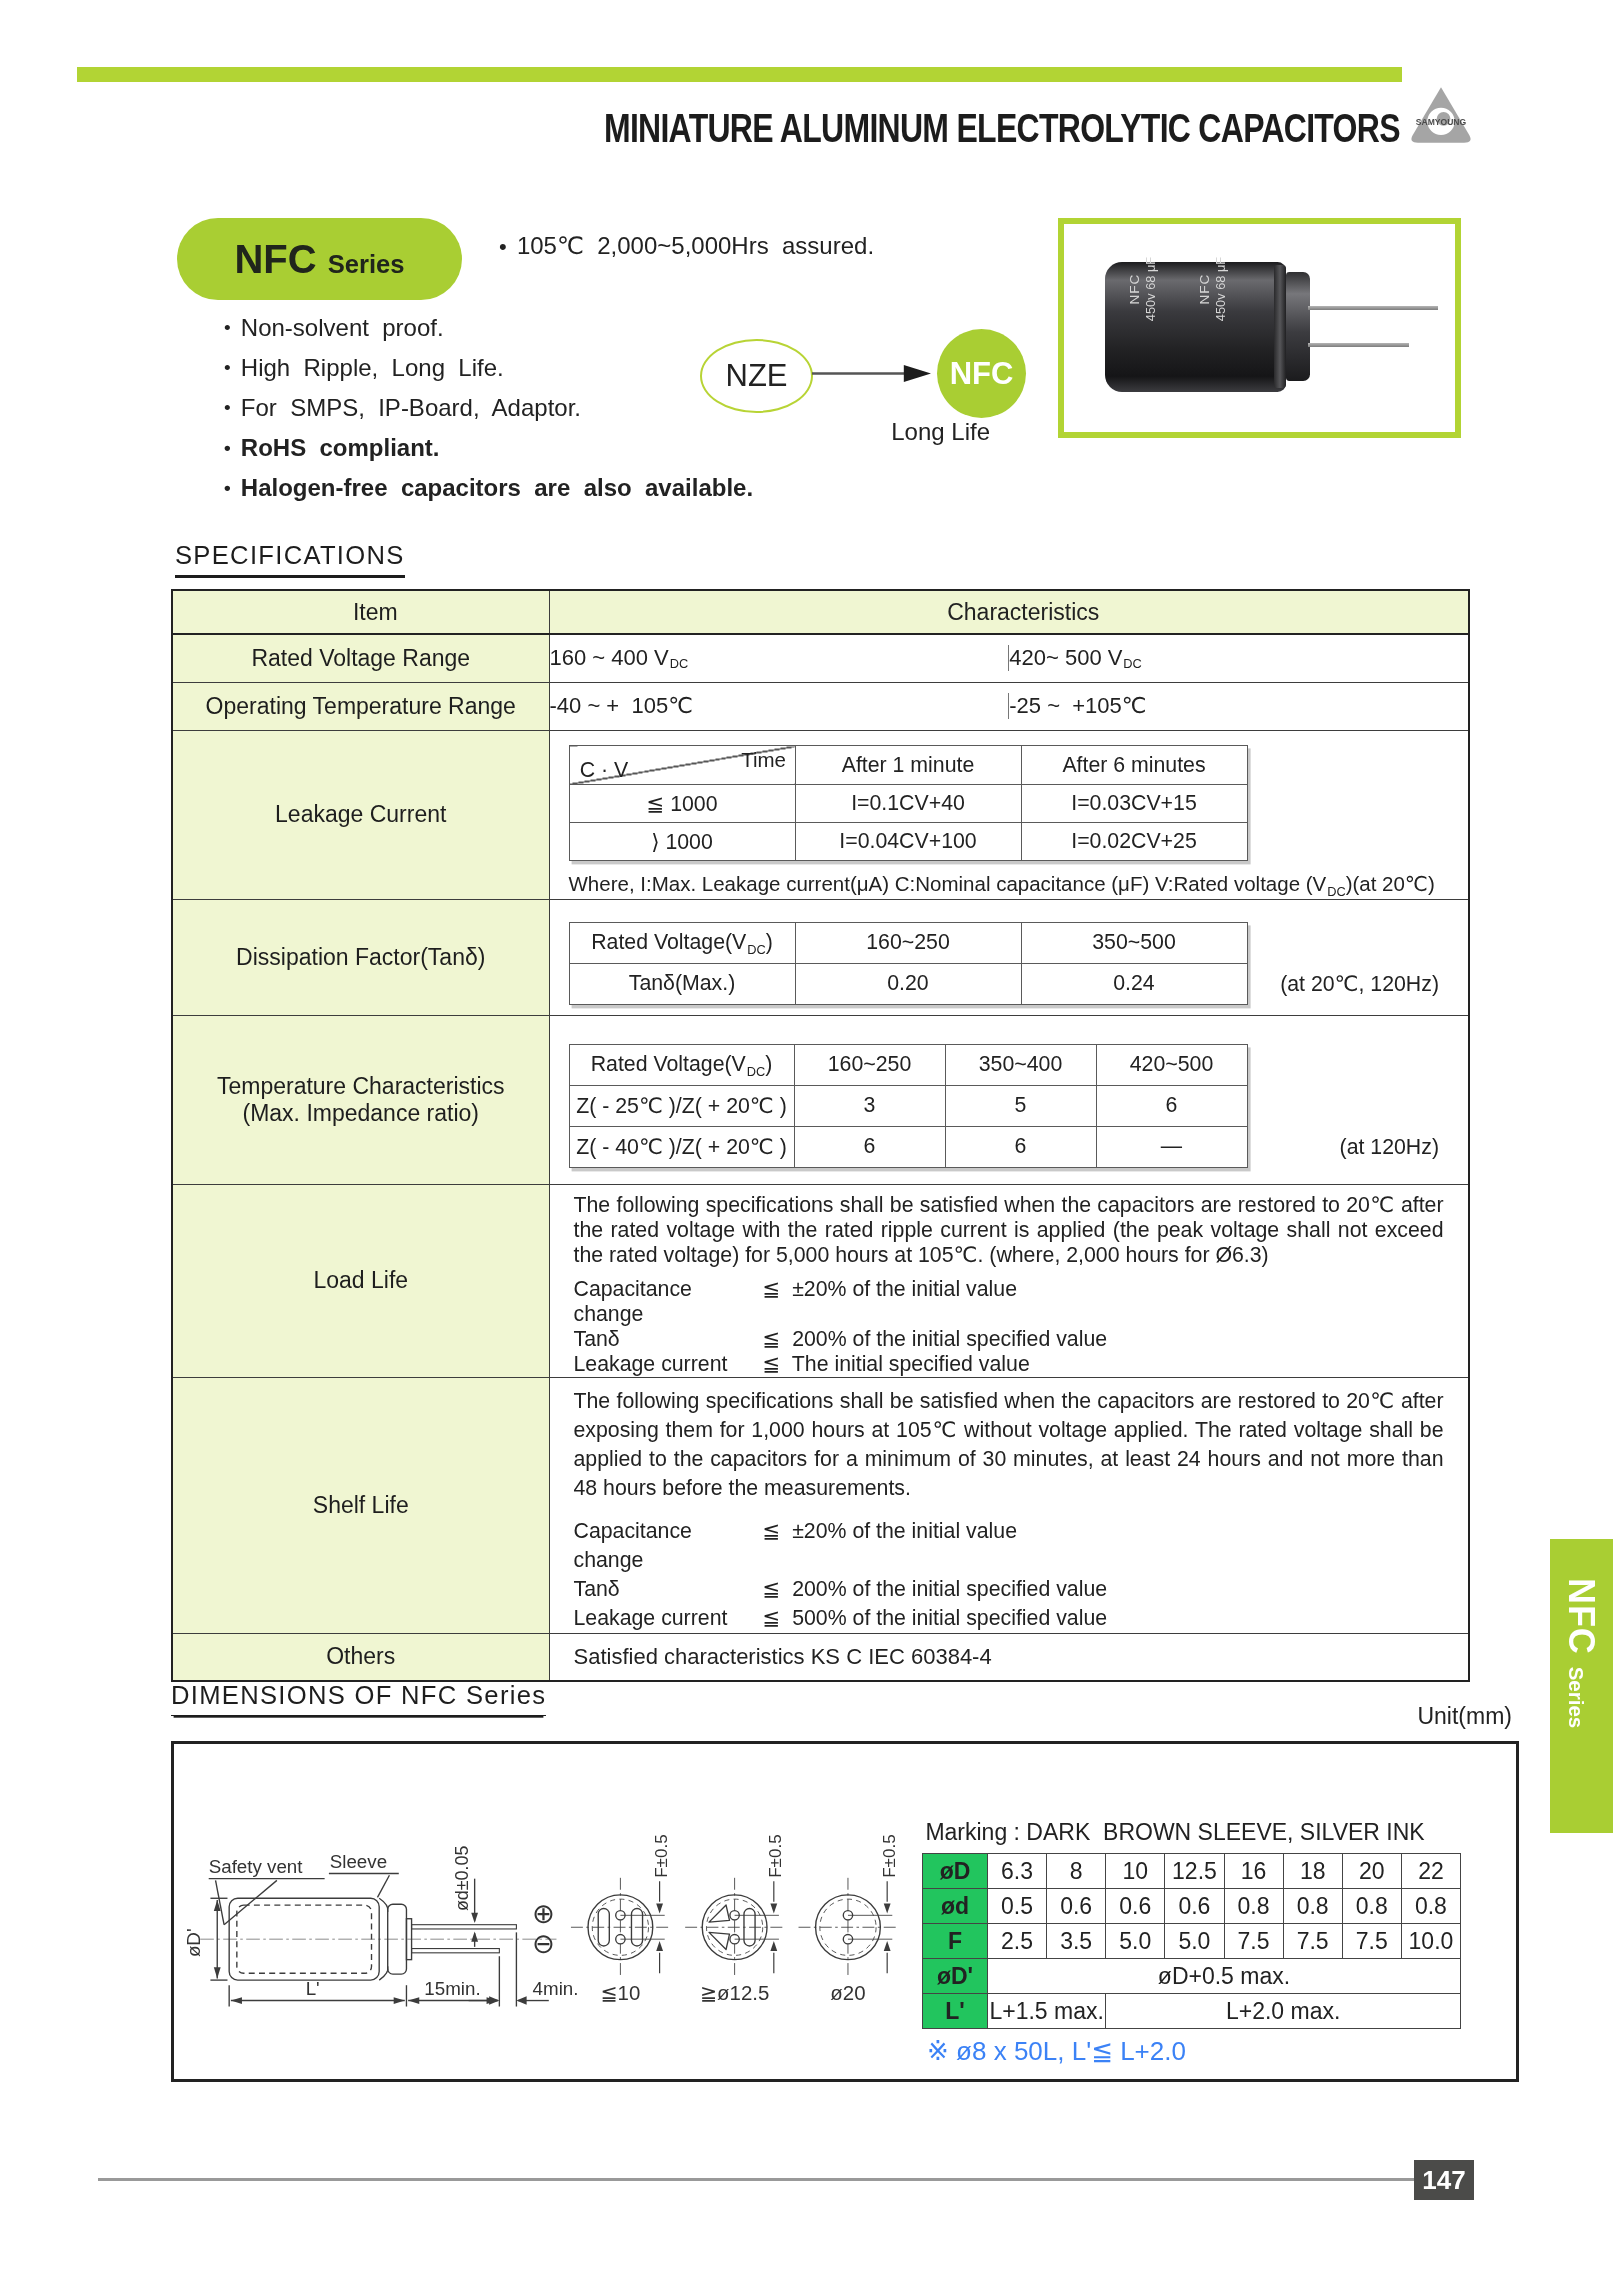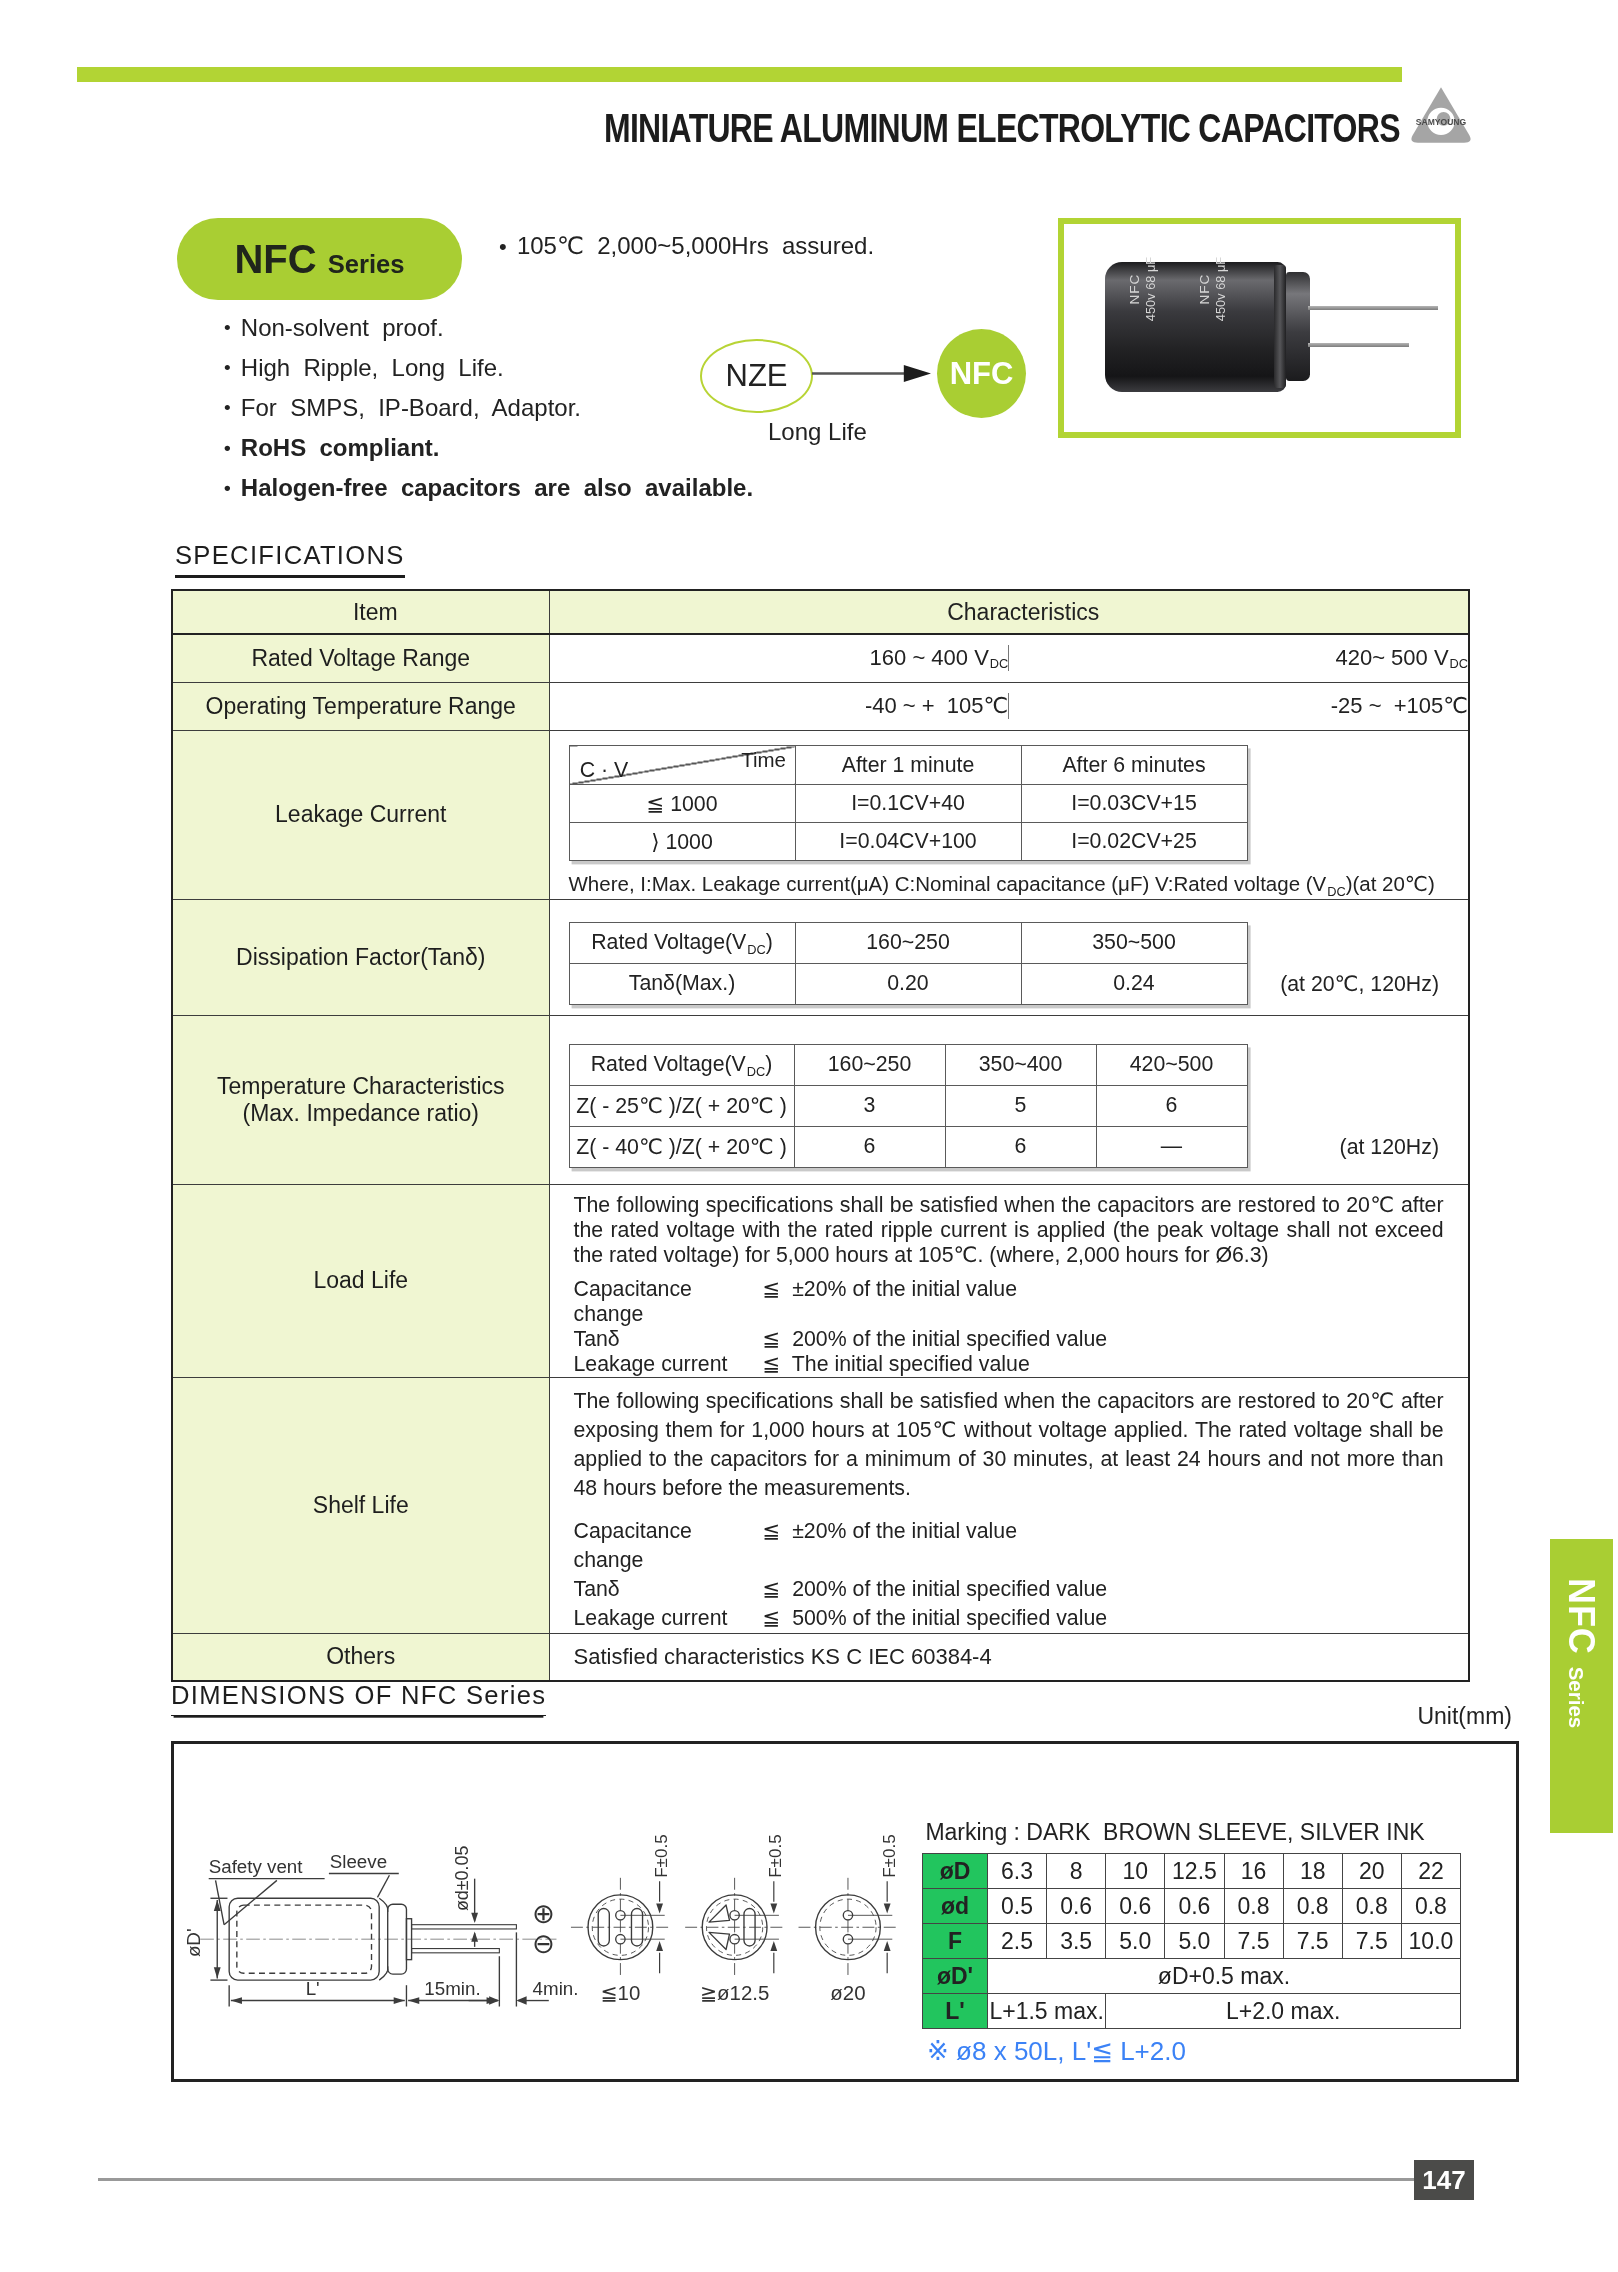--- a/index.html
+++ b/index.html
@@ -22,21 +22,21 @@
   .features{position:absolute;left:224px;top:309px;margin:0;padding:0;list-style:none;}
   .features li{font-size:24px;line-height:38px;color:#222;white-space:pre-wrap;}
   .features li::before{content:"\2022";font-size:19px;margin-right:10.2px;position:relative;top:-1.7px;}
   .features li:nth-child(n+4){font-weight:700;}
 
   .evo-from{position:absolute;left:700px;top:339px;width:109px;height:70px;border:2.6px solid #b8d435;
             border-radius:50%;display:flex;align-items:center;justify-content:center;font-size:31px;color:#222;background:#fff;}
   .evo-arrow{position:absolute;left:812px;top:358px;}
   .evo-to{position:absolute;left:937px;top:329px;width:89px;height:89px;background:#a9ce33;border-radius:50%;
           display:flex;align-items:center;justify-content:center;font-size:31px;font-weight:600;color:#fff;}
-  .evo-caption{position:absolute;left:768px;top:418px;width:222px;text-align:left;font-size:24px;color:#222;}
+  .evo-caption{position:absolute;left:768px;top:418px;width:222px;text-align:right;font-size:24px;color:#222;}
 
   .photo{position:absolute;left:1058px;top:218px;width:391px;height:208px;border:6px solid #b2d434;background:#fff;}
   .cap-body{position:absolute;left:41px;top:38px;width:181px;height:130px;border-radius:17px 8.5px 8.5px 17px;
             background:linear-gradient(180deg,#1c1c1e 0%,#6a6a6e 14%,#3a3a3e 38%,#232325 66%,#151517 88%,#3c3c40 100%);}
   .cap-crimp{position:absolute;left:210px;top:41px;width:12px;height:123px;
              background:linear-gradient(90deg,#2a2a2c,#565659,#202022);border-radius:3.4px;}
   .cap-cap{position:absolute;left:222px;top:48px;width:24px;height:109px;border-radius:3.4px 6.8px 6.8px 3.4px;
            background:linear-gradient(180deg,#303032,#77777b 20%,#3c3c40 55%,#1b1b1d);}
   .cap-lead{position:absolute;height:4.3px;background:linear-gradient(180deg,#b5b5b5,#7d7d7d);}
   .cap-label{position:absolute;width:128px;transform:rotate(-90deg);transform-origin:center center;
@@ -53,21 +53,21 @@
   
   table.spec{position:absolute;left:171px;top:589px;width:1299px;border-collapse:collapse;
              border:2.6px solid #222;table-layout:fixed;}
   table.spec td{border:1.7px solid #3d3d3d;vertical-align:middle;font-size:22px;color:#222;padding:0;}
   table.spec td.item{background:#f0f6d2;text-align:center;font-size:23px;color:#1e1e1e;}
   tr.thr td{border-bottom:2.6px solid #222;text-align:center;background:#f0f6d2;font-size:23px;padding-left:29px;}
   tr.h52{height:44px;} tr.h56{height:48px;} tr.h50{height:43px;} tr.h198{height:169px;}
   tr.h136{height:116px;} tr.h186{height:159px;} tr.h262{height:224px;} tr.h56b{height:48px;}
 
   .split{display:flex;width:100%;height:100%;}
-  .half{flex:1;display:flex;align-items:center;justify-content:flex-end;}
+  .half{flex:1;display:flex;align-items:center;justify-content:flex-start;}
   .half + .half{border-left:0.9px solid #777;}
   .sub{font-size:12.8px;position:relative;top:5.1px;margin-left:0.9px;}
 
   .relcell{position:relative;height:100%;}
   .tolval{position:absolute;left:0;right:0;top:50%;transform:translateY(-50%);text-align:center;}
   .brnote{position:absolute;right:29px;bottom:7.7px;font-size:21.3px;color:#222;white-space:nowrap;}
 
   .contentcell{position:relative;}
   table.inner{border-collapse:collapse;table-layout:fixed;margin:12px 0 0 19px;
               box-shadow:2.6px 3.4px 0 #c9c9c9;background:#fff;}

